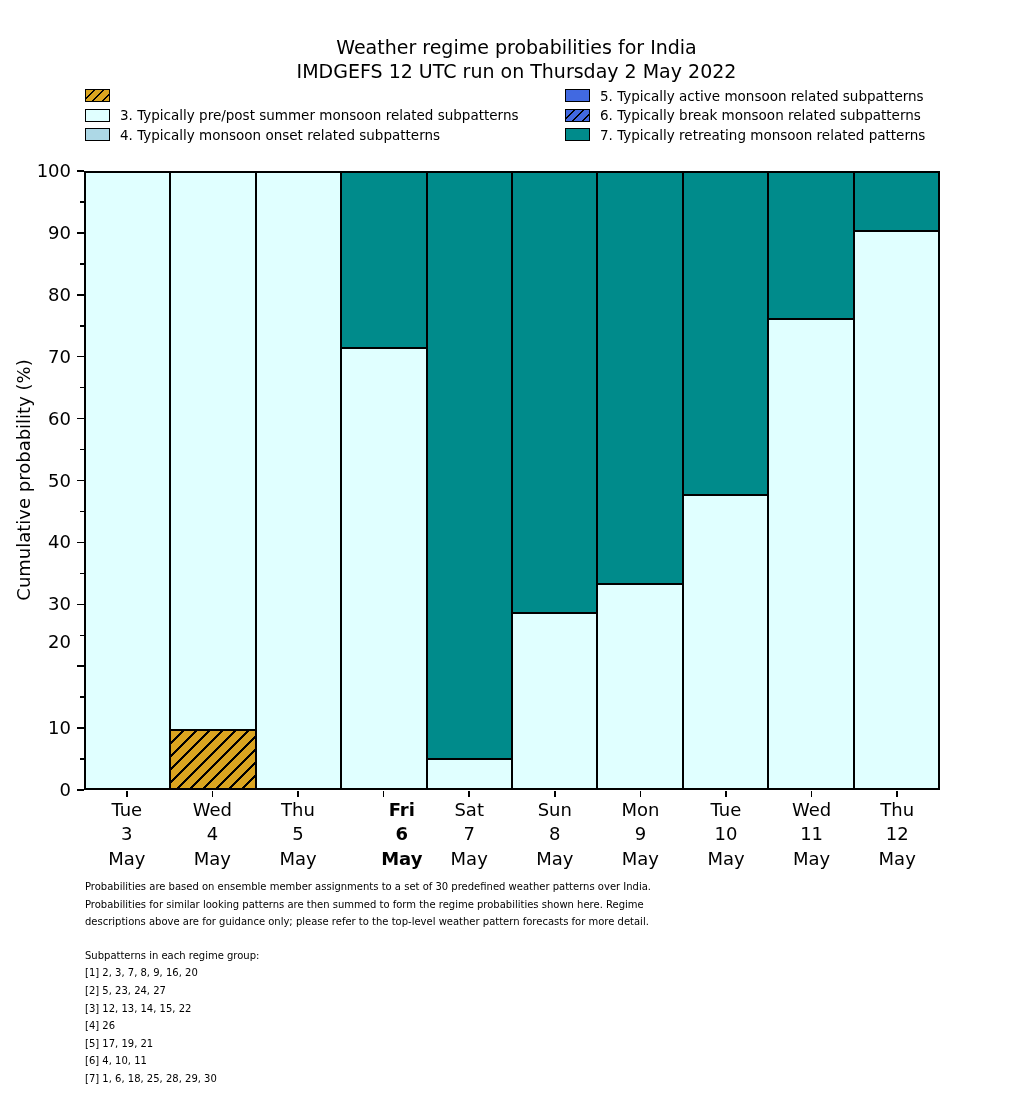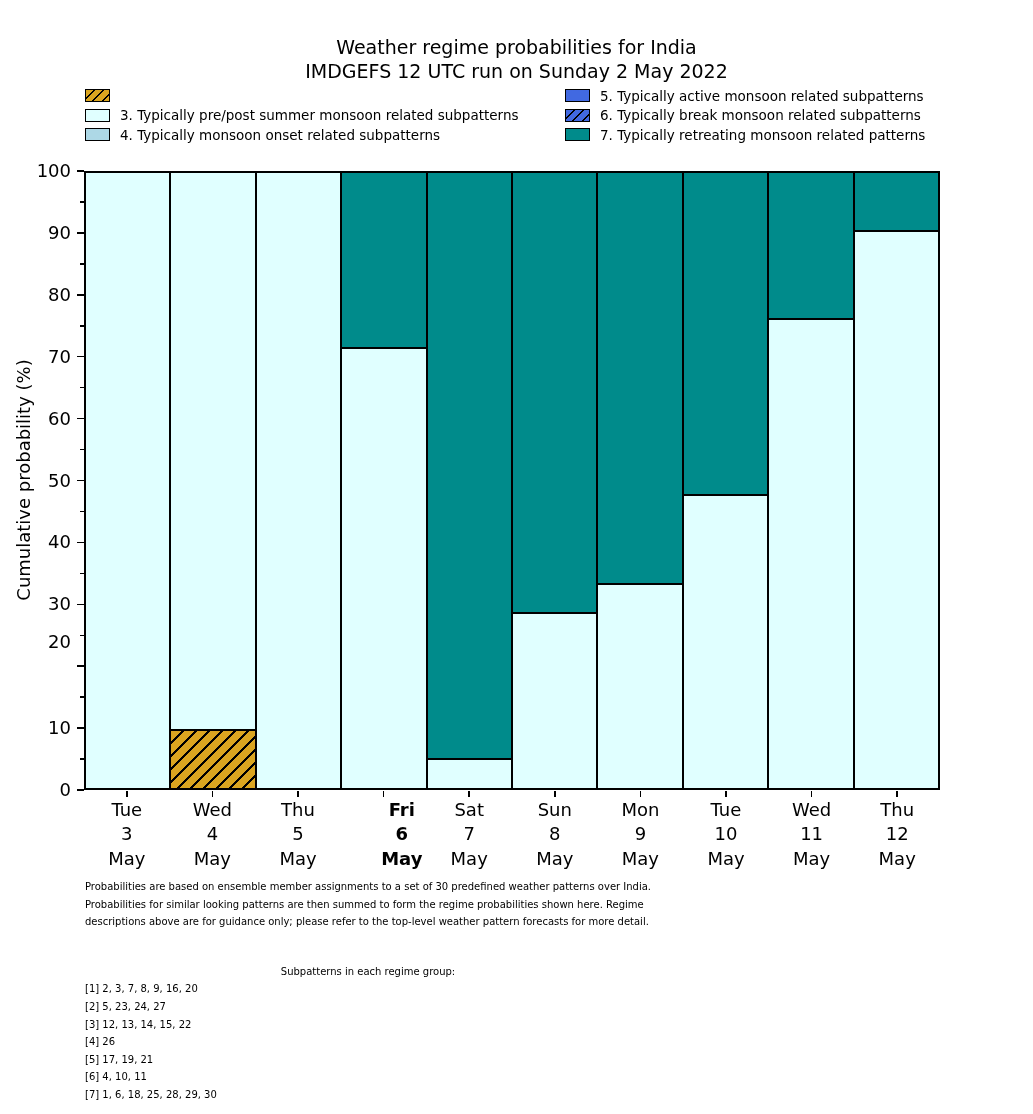--- a/index.html
+++ b/index.html
@@ -32,30 +32,30 @@
   .ytick { position:absolute; right:0; width:7px; height:1.5px; background:#000; }
   .ytick.minor { width:4px; }
   .ytick-label { position:absolute; right:13px; width:55px; height:22px; line-height:22px;
                  text-align:right; font-size:18px; }
 
   #xaxis { position:absolute; left:84px; top:790.5px; width:856px; height:80px; }
   .xtick { position:absolute; top:0; width:1.5px; height:6px; background:#000; }
   .xtick-label { position:absolute; top:7px; text-align:center; font-size:18px; line-height:24.5px; }
 
   #footnote { position:absolute; left:85px; top:878px; font-size:10px; line-height:17.6px; }
-  #subpat-header { margin-top:32px;text-align:center; }
+  #subpat-header { margin-top:16px; }
 </style>
 </head>
 <body>
 
 <div class="fig">
 
   <div class="title">
     <div>Weather regime probabilities for India</div>
-    <div>IMDGEFS 12 UTC run on Sunday 2 May 2022</div>
+    <div>IMDGEFS 12 UTC run on Thursday 2 May 2022</div>
   </div>
 
   <div id="legend-left" class="legend-col">
       <div class="legend-row">
         <span class="legend-swatch hatch" style="background: rgb(218, 165, 32);"></span>
       </div>
       <div class="legend-row">
         <span class="legend-swatch" style="background: rgb(224, 255, 255);"></span>
         <span class="legend-label">3. Typically pre/post summer monsoon related subpatterns</span>
       </div>

